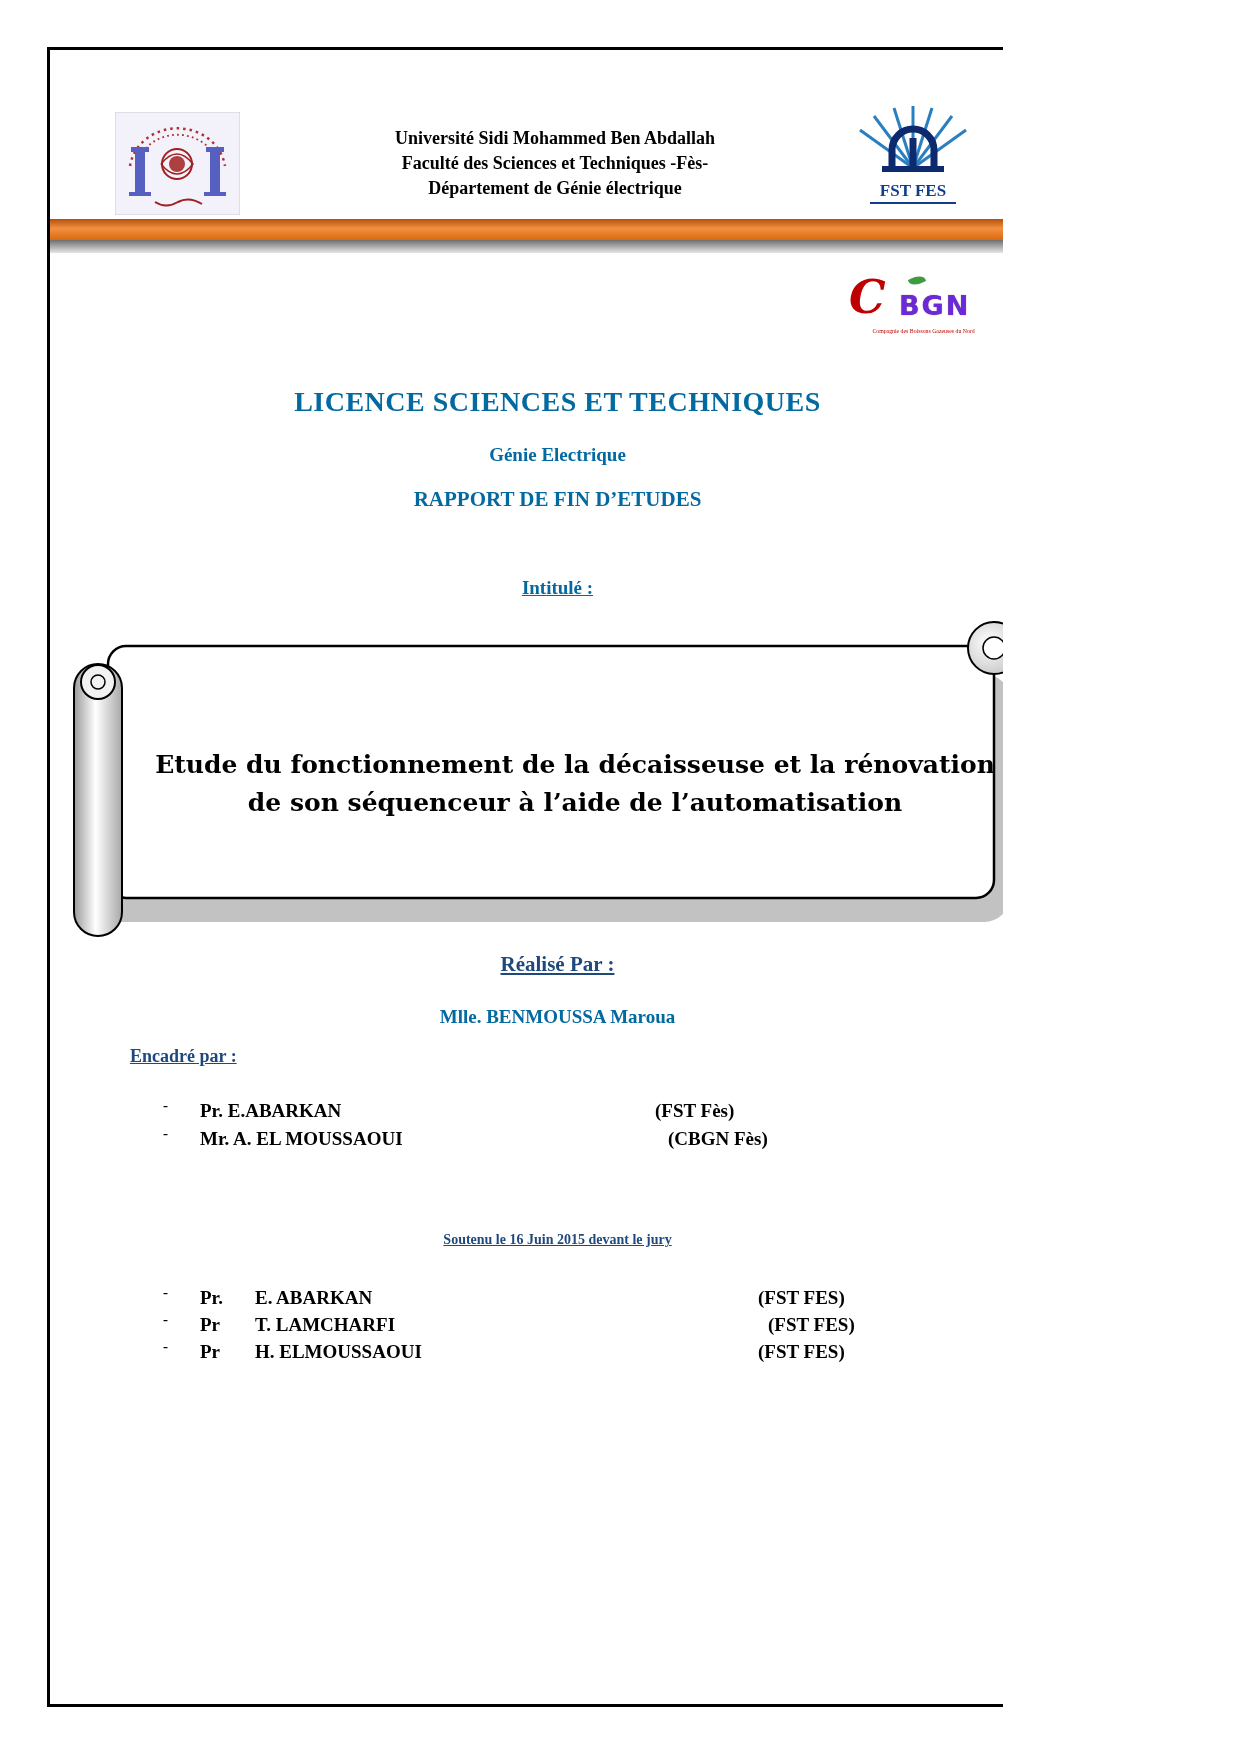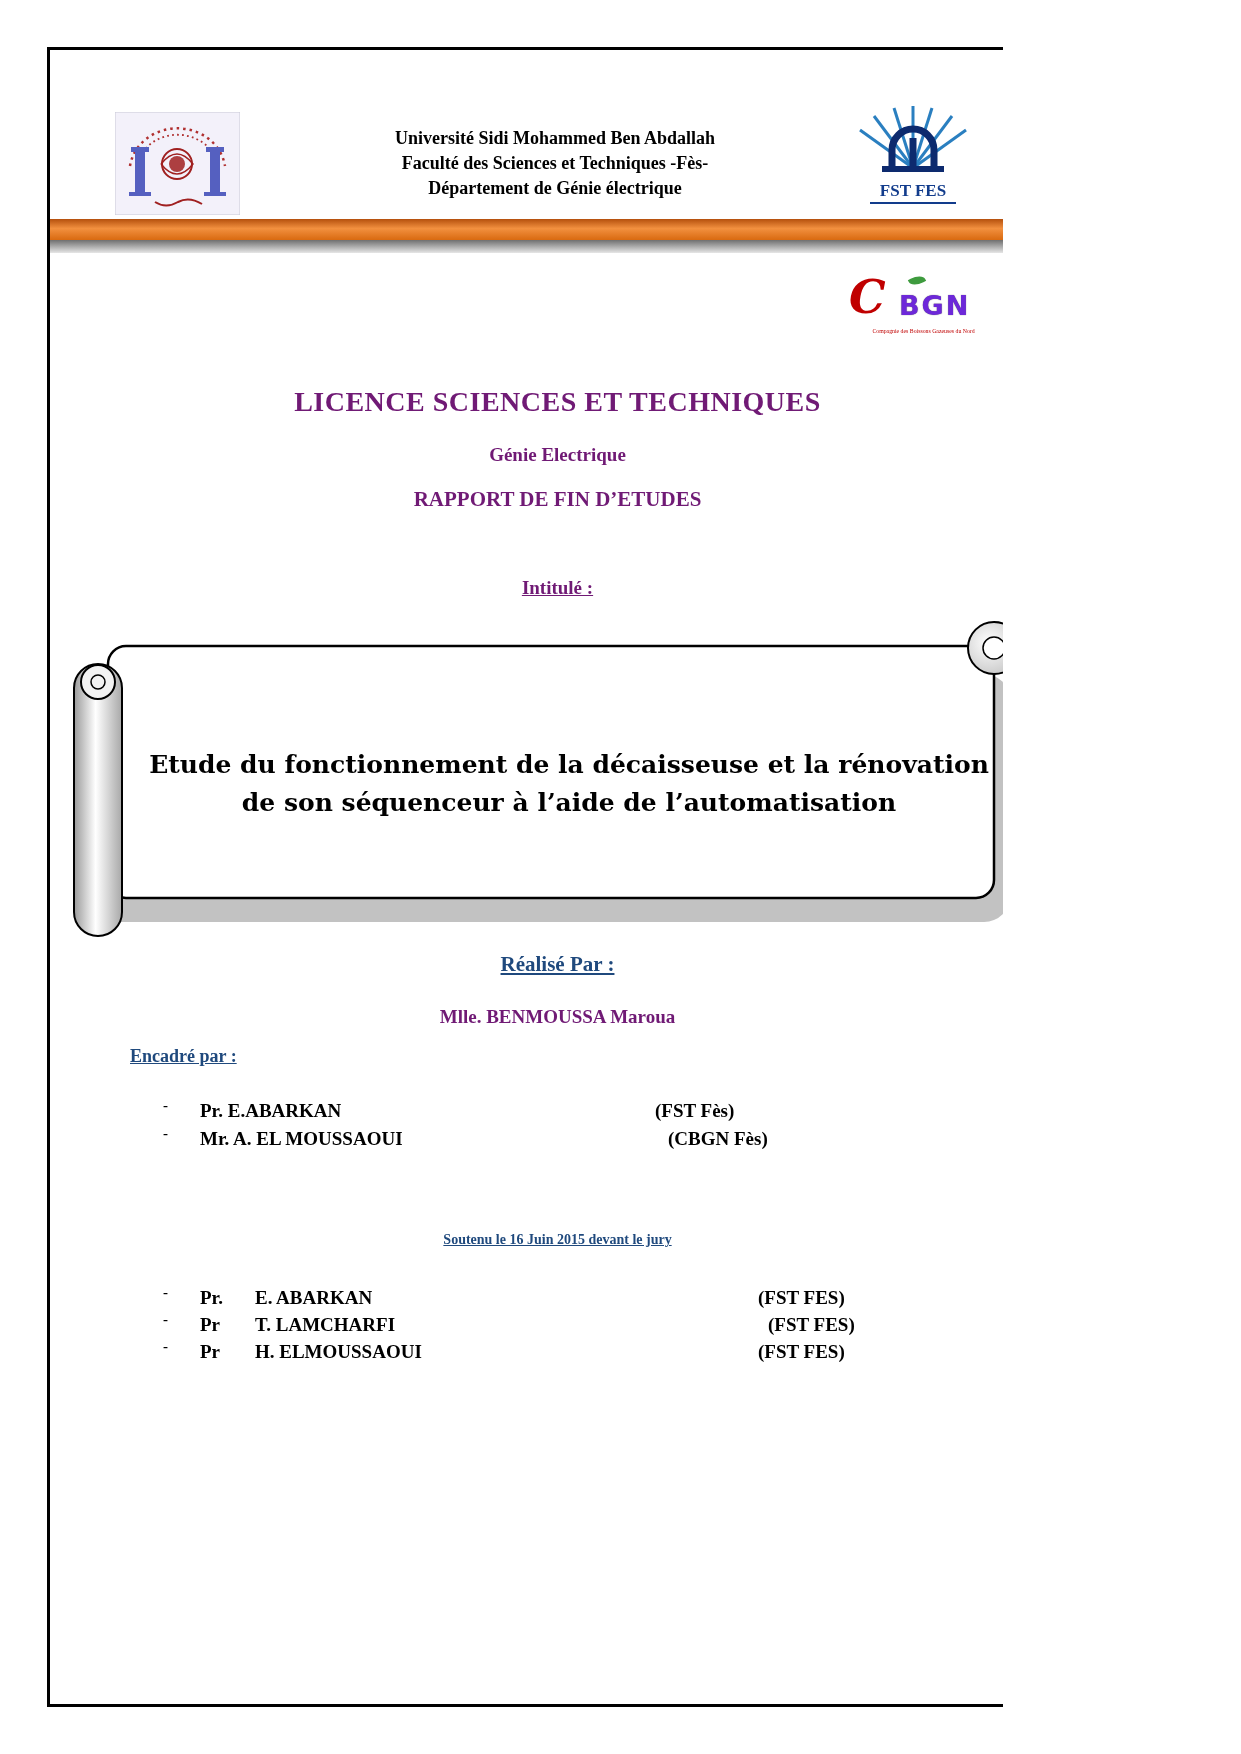--- a/index.html
+++ b/index.html
@@ -49,29 +49,29 @@
     position:absolute;left:66px;top:2px;width:16px;height:9px;
     background:#3e9b3e;border-radius:0 80% 0 80%;
     transform:rotate(-28deg);
   }
   .cbgn-tagline{
     position:absolute;left:0;top:54px;width:140px;text-align:center;
     font-size:10px;color:#c00000;white-space:nowrap;
     transform:scale(0.58);transform-origin:center top;
   }
   
-  .centered{position:absolute;left:60px;width:995px;text-align:center;color:#701a75;}
+  .centered{position:absolute;left:60px;width:995px;text-align:center;color:#0369a1;}
   .t-program{top:386px;font-size:28px;font-weight:bold;letter-spacing:0.5px;}
   .t-specialty{top:444px;font-size:19px;font-weight:bold;}
   .t-report{top:487px;font-size:21px;font-weight:bold;}
   .t-intitule{top:577px;font-size:19px;font-weight:bold;text-decoration:underline;text-align:center;}
   
   .scroll-svg{position:absolute;left:68px;top:596px;}
   .scroll-title{
-    position:absolute;left:139px;top:746px;width:860px;text-align:center;
+    position:absolute;left:145px;top:746px;width:860px;text-align:center;
     font-family:"DejaVu Serif",serif;font-weight:bold;
     font-size:25px;line-height:38px;color:#000;
   }
   
   .blue-heading{color:#1f497d;font-weight:bold;text-decoration:underline;}
   .t-realise{top:952px;font-size:21px;}
   .t-author{top:1006px;font-size:19px;font-weight:bold;}
   .t-encadre{position:absolute;left:130px;top:1046px;font-size:18px;}
   .row{position:absolute;left:0;width:1100px;height:28px;font-size:19px;font-weight:bold;color:#000;}
   .row .bullet{position:absolute;left:163px;top:-3px;font-size:15px;font-weight:bold;}

